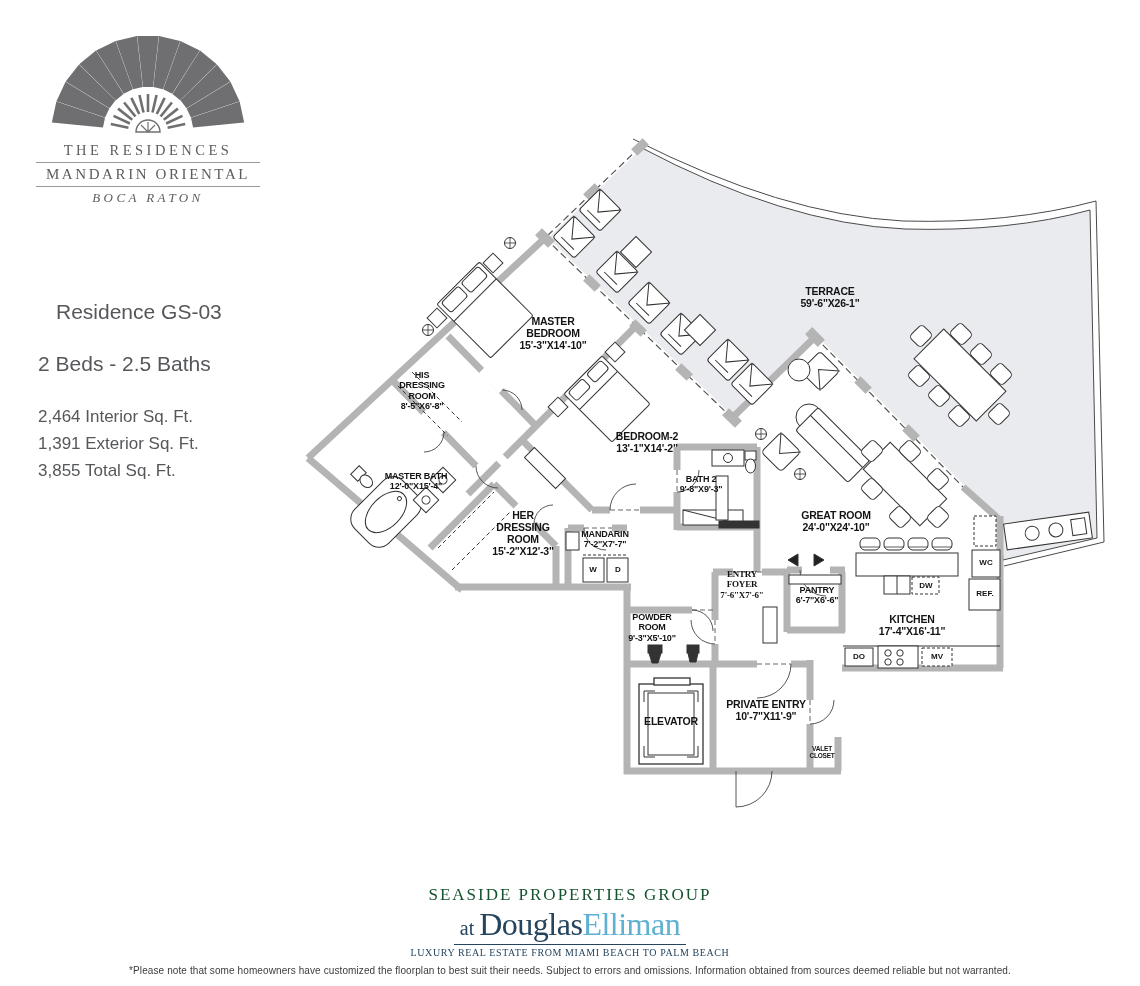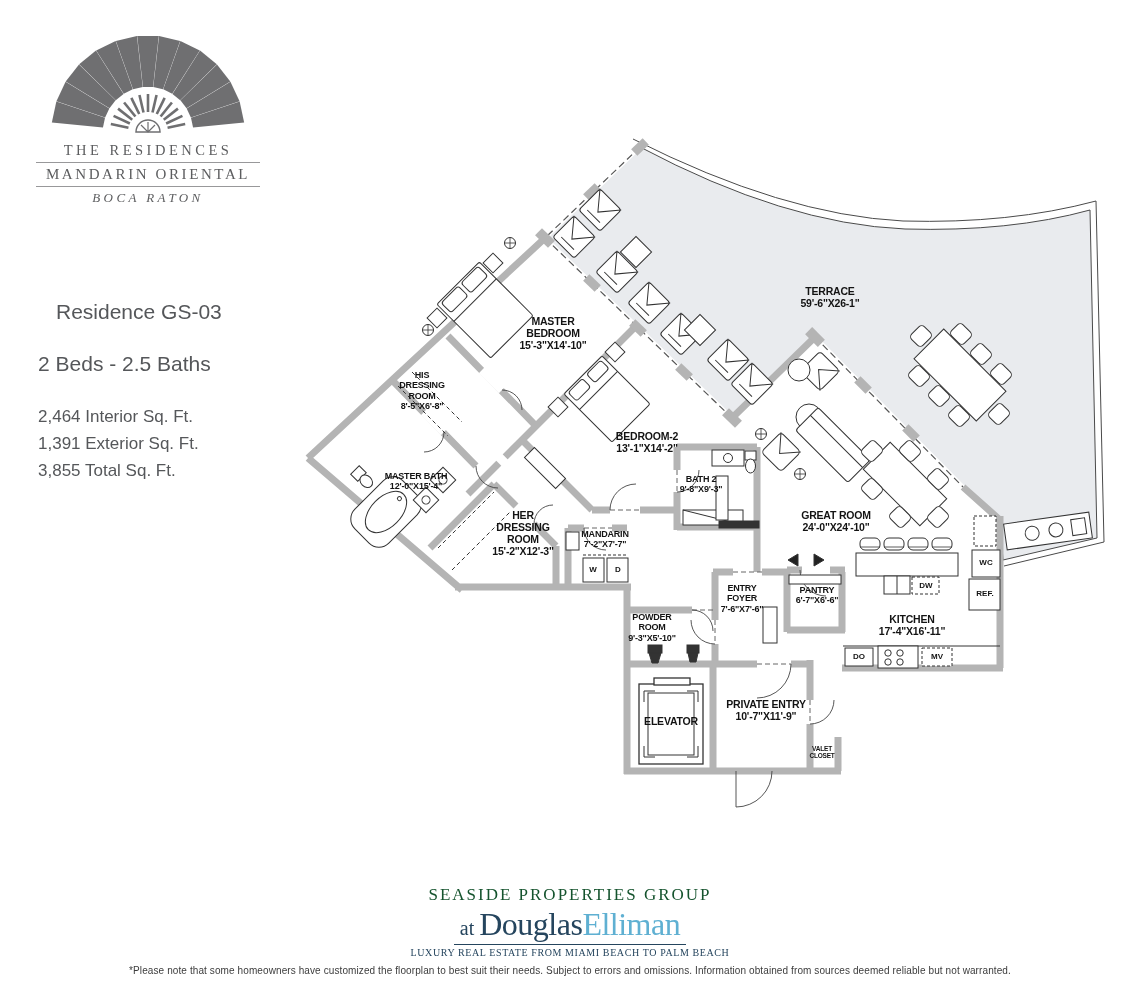--- a/index.html
+++ b/index.html
@@ -508,21 +508,21 @@
     </div>
     <div class="rl" style="left:912px;top:626px;">
       <span>KITCHEN</span>
         <span>17'-4"X16'-11"</span>
     </div>
     <div class="rl sm" style="left:652px;top:627px;">
       <span>POWDER</span>
         <span>ROOM</span>
         <span>9'-3"X5'-10"</span>
     </div>
-    <div class="rl sm" style="left:742px;top:598px;">
+    <div class="rl sm" style="left:742px;top:584px;font-family:Liberation Serif, serif;">
       <span>ENTRY</span>
         <span>FOYER</span>
         <span>7'-6"X7'-6"</span>
     </div>
     <div class="rl" style="left:671px;top:722px;">
       <span>ELEVATOR</span>
     </div>
     <div class="rl" style="left:766px;top:711px;">
       <span>PRIVATE ENTRY</span>
         <span>10'-7"X11'-9"</span>

